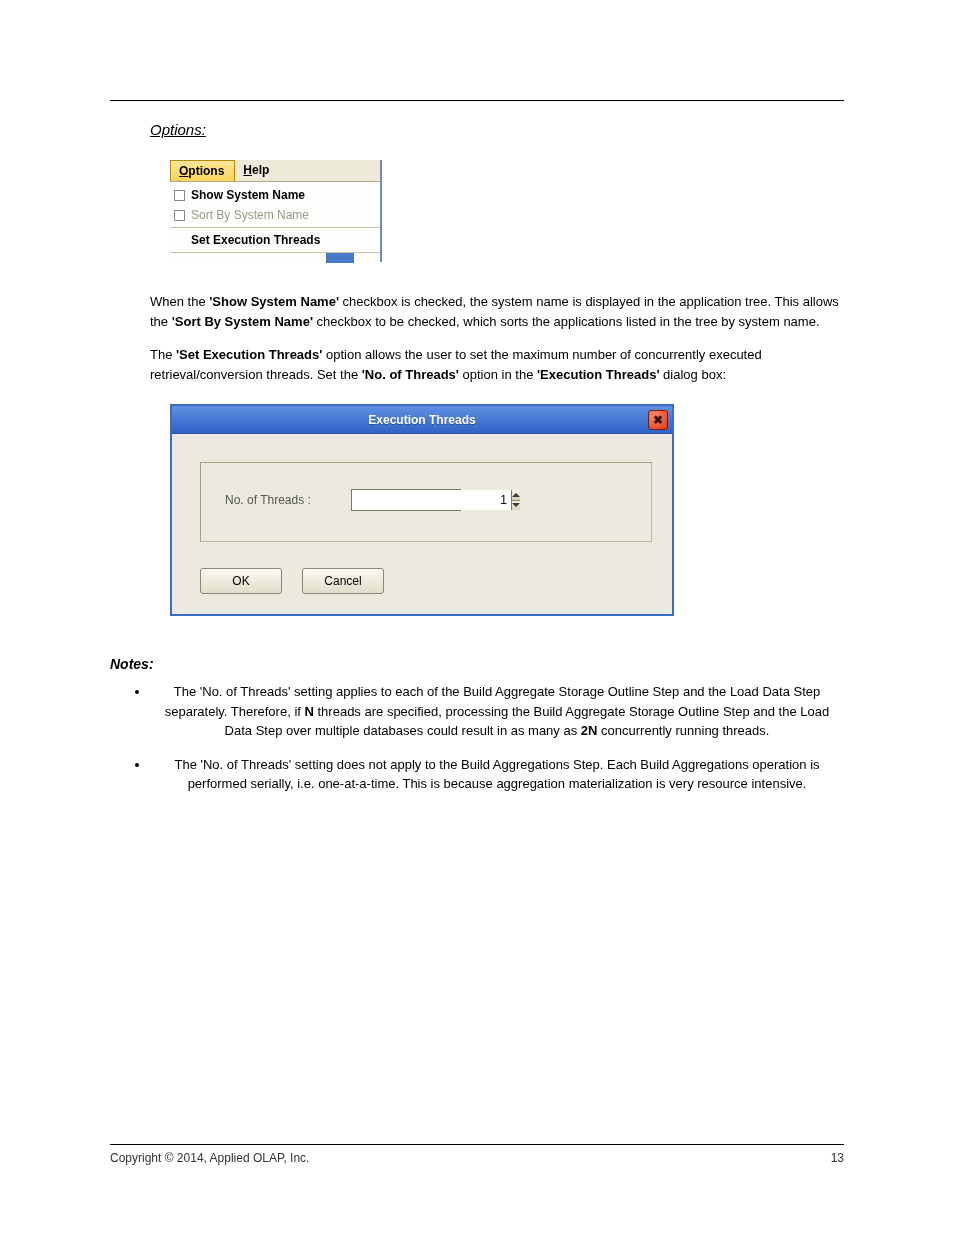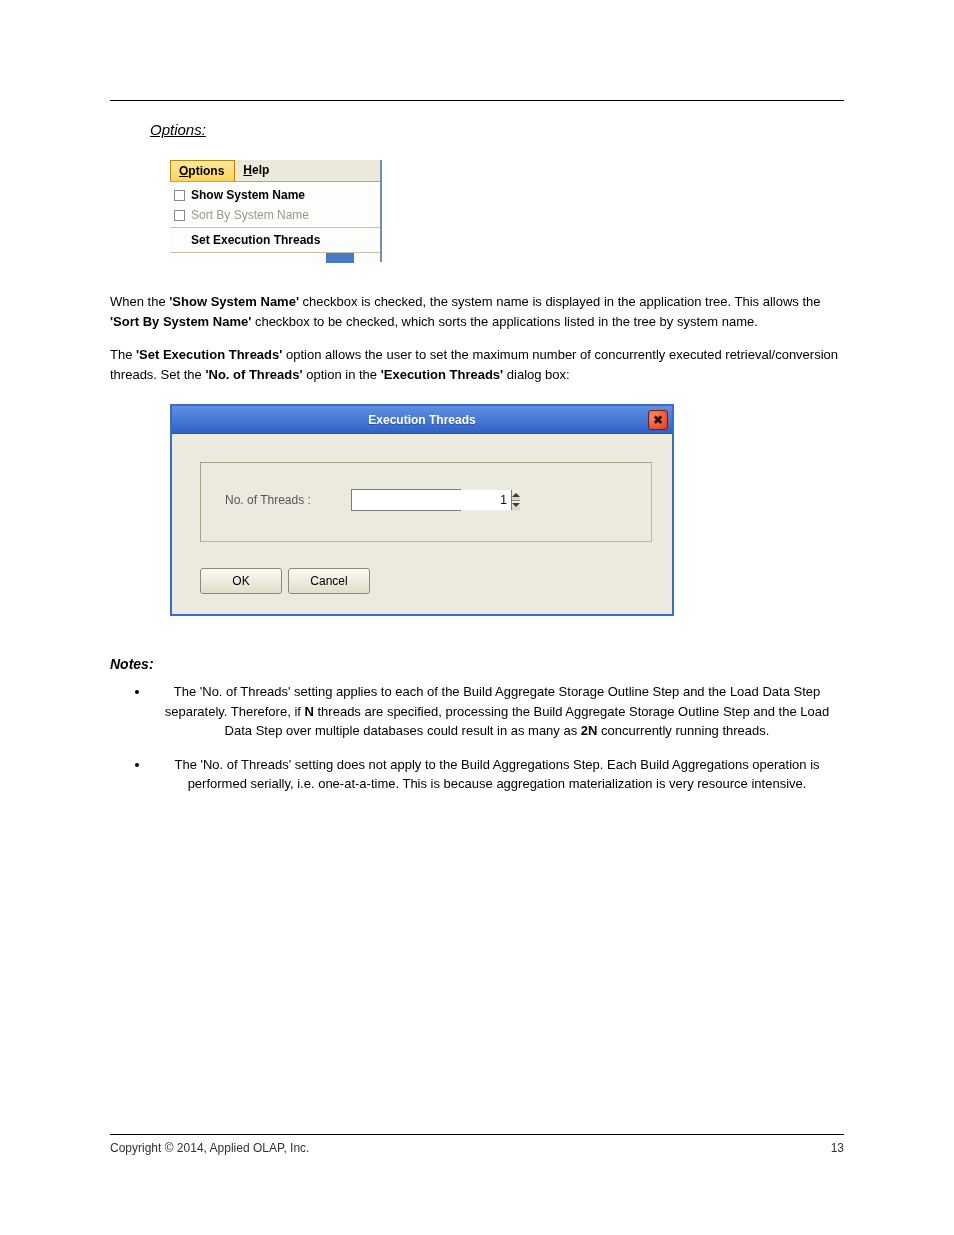--- a/index.html
+++ b/index.html
@@ -86,20 +86,21 @@
     top: 0;
     width: 28px;
     height: 10px;
     background: #4a78c8;
   }
 
   .body-text {
     margin-top: 30px;
     margin-bottom: 10px;
     line-height: 1.5;
+    margin-left: 40px;
   }
   .body-text p { margin-top: 14px; }
   .bold { font-weight: bold; }
 
   
   .dialog-figure {
     margin-top: 20px;
     margin-left: 60px;
     width: 504px;
   }
@@ -189,21 +190,21 @@
   .tri-up, .tri-down {
     width: 0; height: 0;
     border-left: 4px solid transparent;
     border-right: 4px solid transparent;
   }
   .tri-up { border-bottom: 4px solid #3a3a3a; }
   .tri-down { border-top: 4px solid #3a3a3a; }
   .dlg-buttons {
     margin-top: 26px;
     display: flex;
-    gap: 6px;
+    gap: 20px;
   }
   .btn {
     min-width: 82px;
     height: 26px;
     border: 1px solid #8a8978;
     background: linear-gradient(#fbfaf4, #e1ddca);
     font-size: 12px;
     border-radius: 3px;
     display: flex;
     align-items: center;
@@ -224,21 +225,21 @@
   }
   .notes-list li {
     margin-bottom: 14px;
     line-height: 1.5;
   }
 
   .footer {
     position: absolute;
     left: 110px;
     right: 110px;
-    bottom: 80px;
+    bottom: 70px;
   }
   .footer-rule { border-top: 1px solid #000; margin-bottom: 6px; }
   .footer-line {
     display: flex;
     justify-content: space-between;
     font-size: 12px;
     color: #333;
   }
 </style>
 </head>

